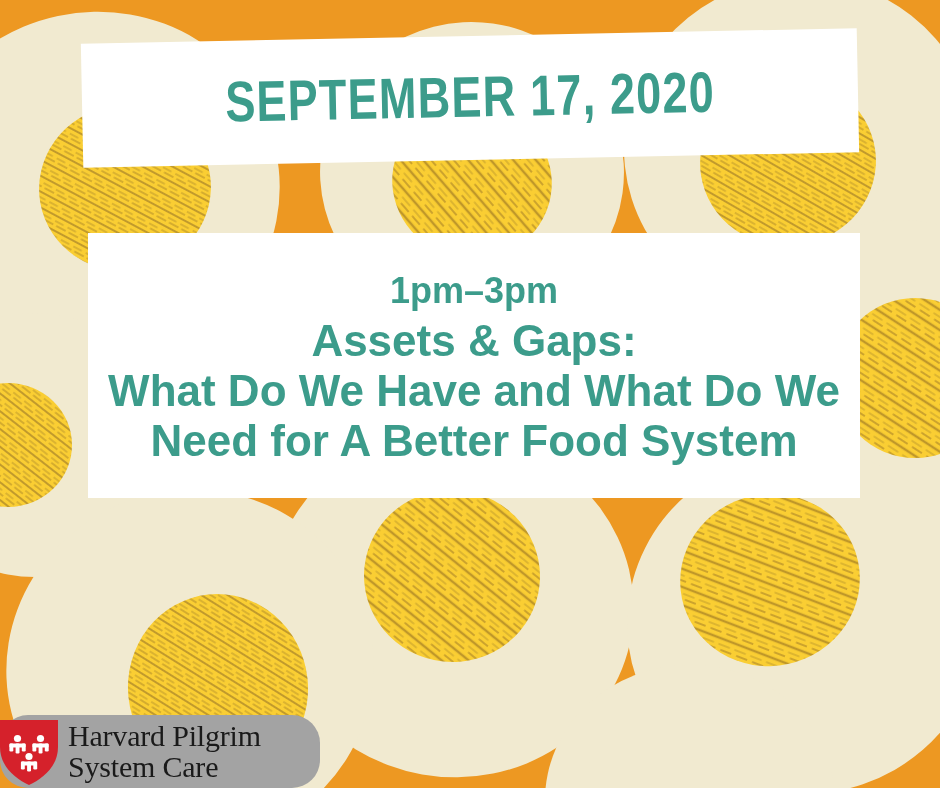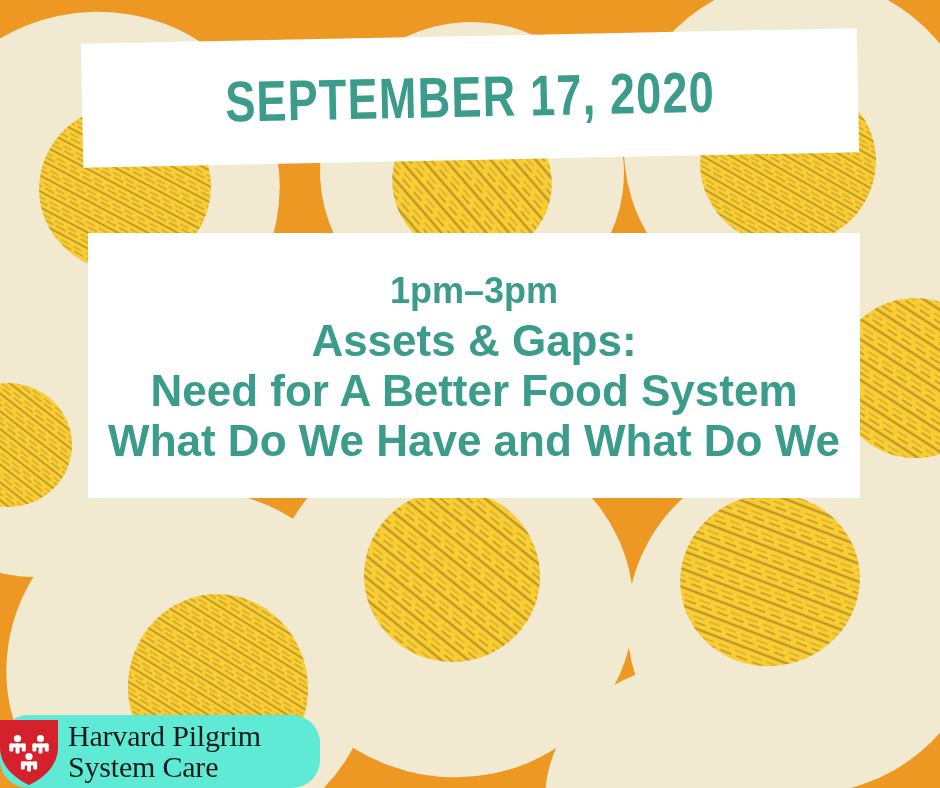--- a/index.html
+++ b/index.html
@@ -82,21 +82,21 @@
     font-size: 36px;
   }
 
   
   #logo-box {
     position: absolute;
     left: 0;
     top: 715px;
     width: 320px;
     height: 73px;
-    background: #5eead4;
+    background: #a3a3a3;
     display: flex;
     align-items: center;
     box-sizing: border-box;
     padding-left: 4px;
     border-radius: 28px;
   }
   #logo-shield {
     width: 62px;
     height: 70px;
     flex: 0 0 62px;
@@ -183,22 +183,22 @@
     </g>
   </svg>
 
   <div id="date-banner">
     <div class="date-text">SEPTEMBER 17, 2020</div>
   </div>
 
   <div id="detail-panel">
     <div class="line time">1pm–3pm</div>
     <div class="line">Assets &amp; Gaps:</div>
+    <div class="line">What Do We Have and What Do We</div>
     <div class="line">Need for A Better Food System</div>
-    <div class="line">What Do We Have and What Do We</div>
   </div>
 
   <div id="logo-box">
     <svg id="logo-shield" viewBox="0 0 62 70" aria-hidden="true">
       <path d="M2 3 L60 3 L60 30 C60 50 44 62 31 68 C18 62 2 50 2 30 Z" fill="#D5212B"></path>
 
       <g fill="#FFFFFF">
         <circle cx="19.5" cy="21.5" r="3.6"></circle>
         <rect x="11.5" y="26.5" width="16" height="3.9" rx="1.2"></rect>
         <rect x="17.6" y="26.5" width="3.9" height="10" rx="1.2"></rect>

